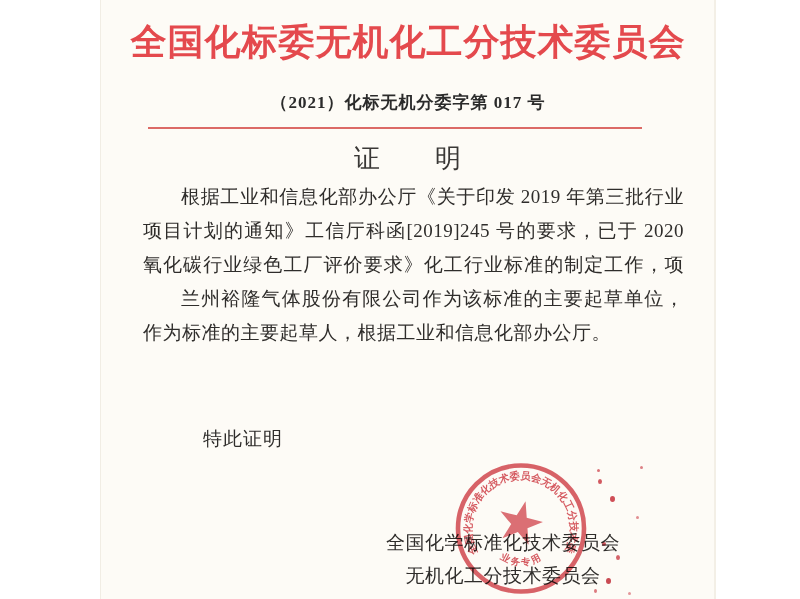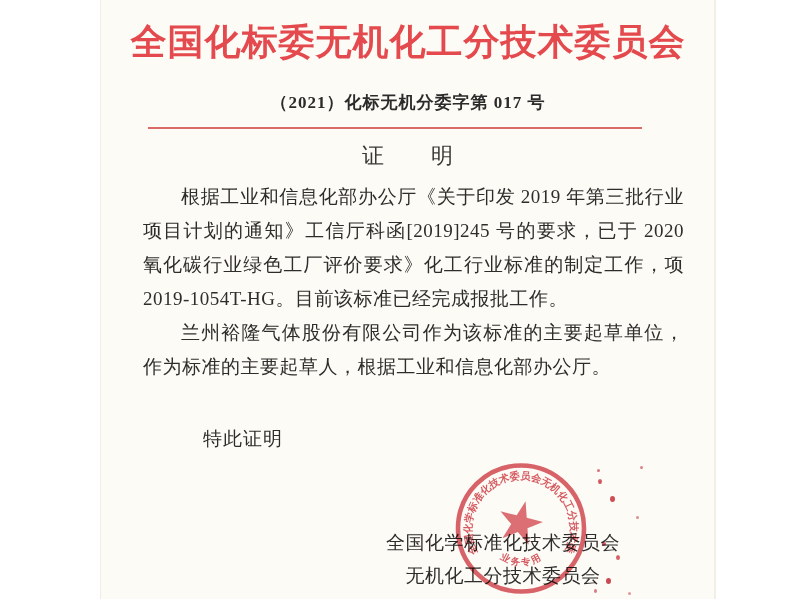--- a/index.html
+++ b/index.html
@@ -30,21 +30,21 @@
     font-size: 17px; font-weight: 700; letter-spacing: 1px;
     color: #2b2b2b;
   }
   .red-rule {
     position: absolute; left: 148px; top: 127px; width: 494px; height: 2px;
     background: #dc6a66;
   }
   .doc-heading {
     position: absolute; left: 100px; top: 141px; width: 616px;
     text-align: center;
-    font-size: 22px; font-weight: 400; color: #3a3836; letter-spacing: 1px;
+    font-size: 26px; font-weight: 400; color: #3a3836; letter-spacing: 1px;
   }
   .doc-body {
     position: absolute; left: 143px; top: 180px; width: 541px;
     font-size: 19px; color: #2f2d2b; letter-spacing: 0.5px;
   }
   .line { line-height: 34px; height: 34px; white-space: nowrap; overflow: visible; }
   .line.fill { text-align: justify; text-align-last: justify; white-space: normal; height: 34px; overflow: hidden; }
   .line.indent { text-indent: 2em; }
   .doc-closing {
     position: absolute; left: 203px; top: 426px;
@@ -76,21 +76,20 @@
   <div class="doc-number">（2021）化标无机分委字第 017 号</div>
 
   <div class="red-rule"></div>
 
   <div class="doc-heading">证　　明</div>
 
   <div class="doc-body">
     <div class="line fill indent">根据工业和信息化部办公厅《关于印发 2019 年第三批行业标准制修订</div>
     <div class="line fill">项目计划的通知》工信厅科函[2019]245 号的要求，已于 2020 年底完成《二</div>
     <div class="line fill">氧化碳行业绿色工厂评价要求》化工行业标准的制定工作，项目编号：</div>
-    <div class="line">2019-1054T-HG。目前该标准已经完成报批工作。</div>
     <div class="line fill indent">兰州裕隆气体股份有限公司作为该标准的主要起草单位，王小波同志</div>
     <div class="line">作为标准的主要起草人，根据工业和信息化部办公厅。</div>
   </div>
 
   <div class="doc-closing">特此证明</div>
 
   <div class="signature">
     <div class="sig-line">全国化学标准化技术委员会</div>
     <div class="sig-line">无机化工分技术委员会</div>
   </div>

